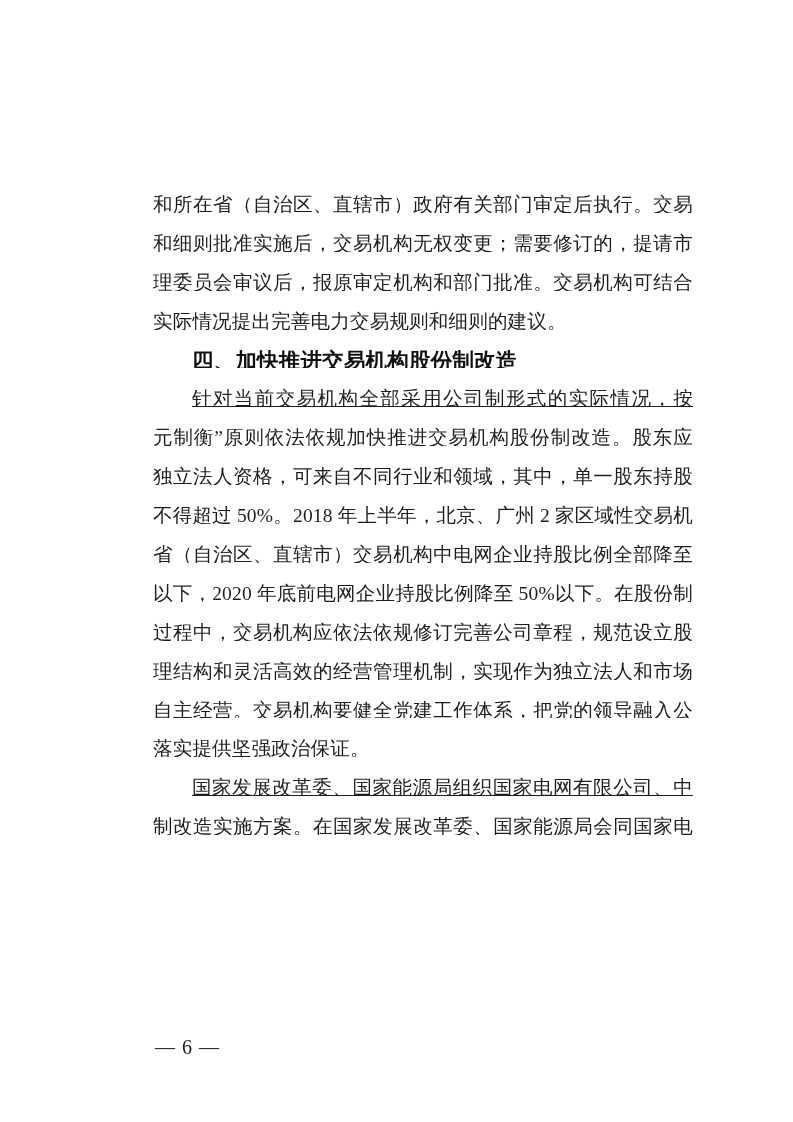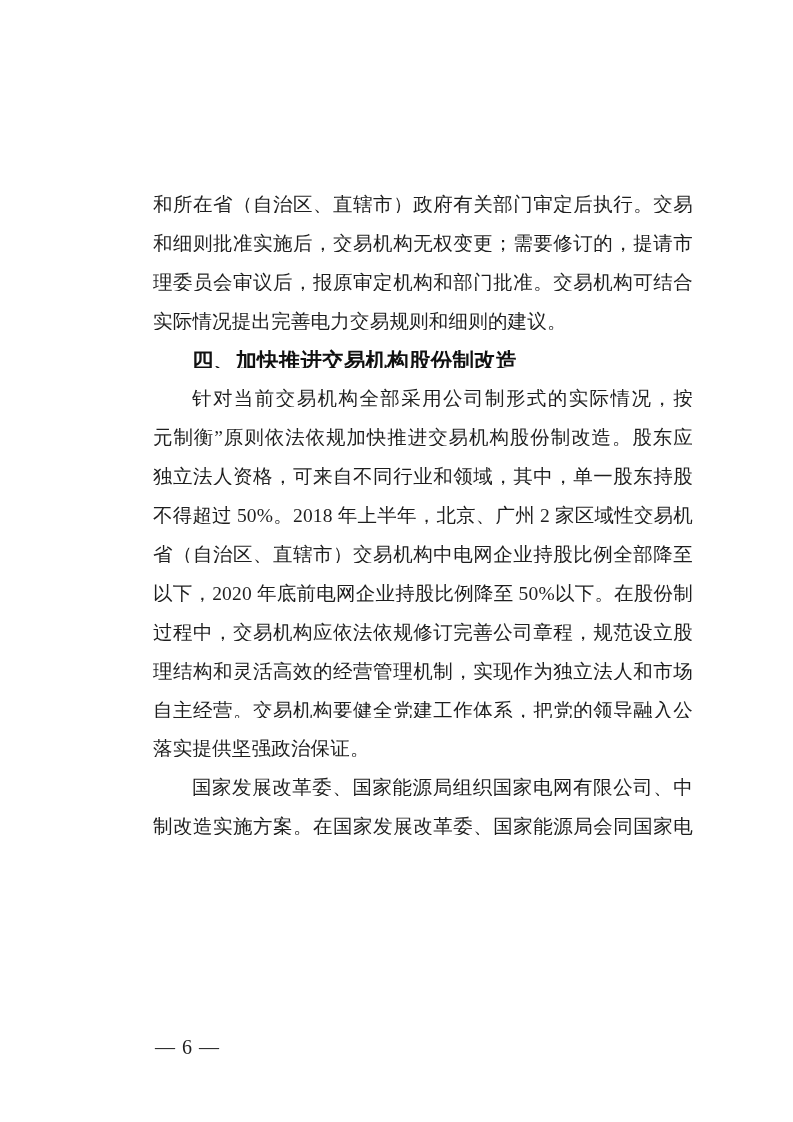--- a/index.html
+++ b/index.html
@@ -31,20 +31,21 @@
     text-align: justify;
     text-align-last: justify;
     letter-spacing: 0.2px;
     overflow: hidden;
   }
   .line.end {
     text-align-last: left;
   }
   .line.indent {
     text-indent: 2em;
+    text-decoration: underline;
   }
   .line.heading {
     font-family: "Liberation Sans", "DejaVu Sans", sans-serif;
     font-weight: 700;
     font-size: 21.5px;
     text-align: left;
     text-align-last: left;
     text-indent: 39px;
     color: #111111;
   }

